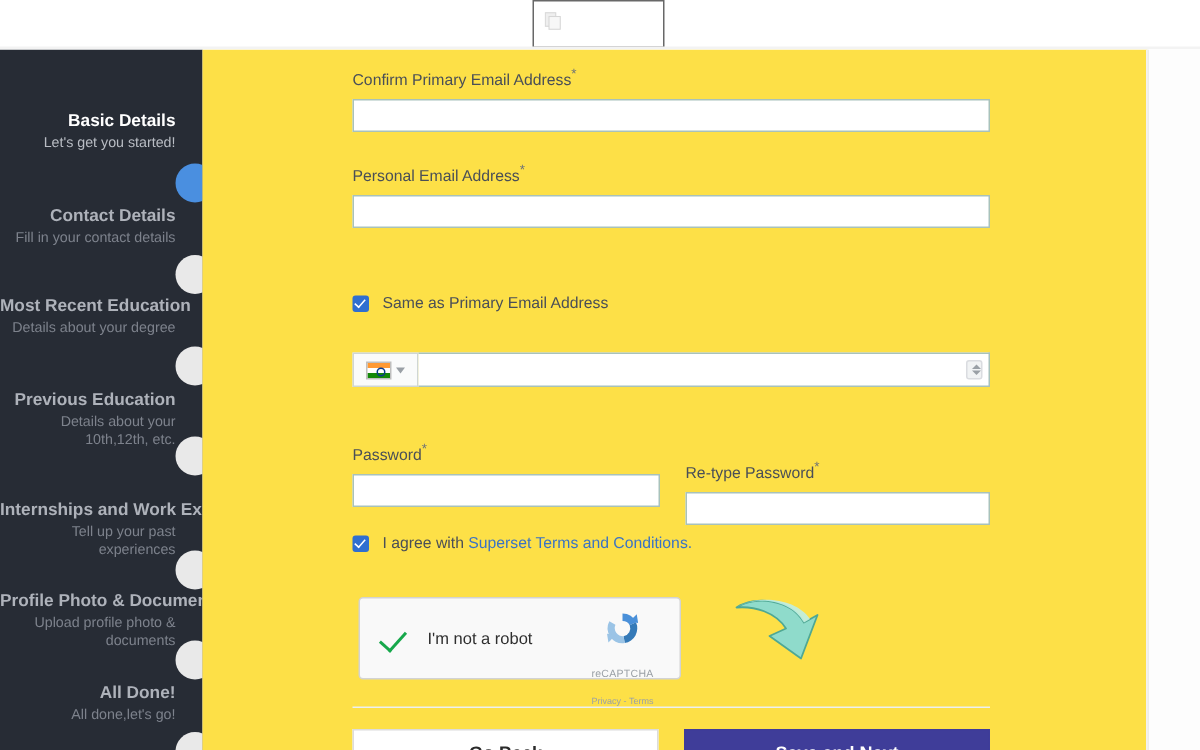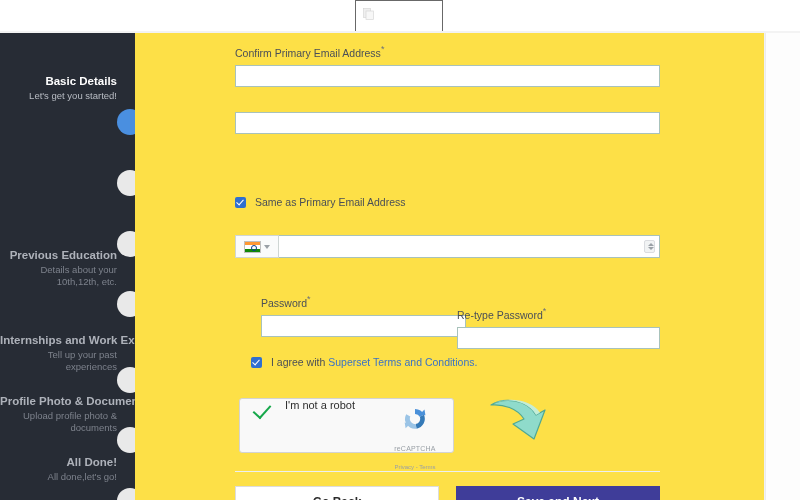--- a/index.html
+++ b/index.html
@@ -139,21 +139,21 @@
     content: ""; position: absolute; left: 2.5px;
     border-left: 3px solid transparent; border-right: 3px solid transparent;
   }
   .spinner::before { top: 2px; border-bottom: 3px solid #9aa0a6; }
   .spinner::after  { bottom: 2px; border-top: 3px solid #9aa0a6; }
 
   
   .recaptcha {
     width: 215px; height: 55px; background: #f9f9f9;
     border: 1px solid #d3d3d3; border-radius: 3px;
-    display: flex; position: relative;
+    display: flex; align-items: center; position: relative;
   }
   .rc-check {
     width: 22px; height: 22px; margin-left: 13px; position: relative;
     flex: 0 0 auto;
   }
   .rc-check::after {
     content: ""; position: absolute; left: 4px; top: 2px;
     width: 8px; height: 15px;
     border: solid #17a84b; border-width: 0 2.6px 2.6px 0;
     transform: rotate(42deg);
@@ -220,25 +220,33 @@
   <div class="viewport">
 
     <div class="sidebar">
 
       <div class="step active" style="top:41px">
         <div class="step-title">Basic Details</div>
         <div class="step-sub">Let's get you started!</div>
       </div>
       <div class="step-dot active" style="top:76px"></div>
 
+      <div class="step" style="top:104px">
+        <div class="step-title">Contact Details</div>
+        <div class="step-sub">Fill in your contact details</div>
+      </div>
       <div class="step-dot" style="top:137px"></div>
 
+      <div class="step" style="top:164px">
+        <div class="step-title">Most Recent Education</div>
+        <div class="step-sub">Details about your degree</div>
+      </div>
       <div class="step-dot" style="top:198px"></div>
 
-      <div class="step" style="top:215px">
+      <div class="step" style="top:227px">
         <div class="step-title">Previous Education</div>
         <div class="step-sub">Details about your 10th,12th, etc.</div>
       </div>
       <div class="step-dot" style="top:258px"></div>
 
       <div class="step" style="top:300px">
         <div class="step-title">Internships and Work Experience</div>
         <div class="step-sub">Tell up your past experiences</div>
       </div>
       <div class="step-dot" style="top:334px"></div>
@@ -258,49 +266,50 @@
 
     <div class="form-panel">
       <div class="form-inner">
 
         <div style="position:absolute; top:10px; left:0; width:425px;">
           <div class="field-label"><span>Confirm Primary Email Address</span><span class="req">*</span></div>
           <input class="text-input" type="text" value="" style="">
         </div>
 
         <div style="position:absolute; top:74px; left:0; width:425px;">
+          <div class="field-label"><span>Personal Email Address</span><span class="req">*</span></div>
           <input class="text-input" type="text" value="" style="">
         </div>
 
         <div class="checkrow" style="position:absolute; top:163px; left:0;">
           <span class="cbox"></span>
           <span class="ctext">Same as Primary Email Address</span>
         </div>
 
         <div style="position:absolute; top:197px; left:0; width:425px;">
           <div class="phone-row" style="position:relative;">
             <div class="flag-btn">
               <span class="flag"></span>
               <span class="caret"></span>
             </div>
             <input class="phone-input" type="text" value="" style="">
             <span class="spinner"></span>
           </div>
         </div>
 
-        <div style="position:absolute; top:260px; left:0; width:205px;margin-left:26px;">
+        <div style="position:absolute; top:260px; left:0; width:205px;">
           <div class="field-label"><span>Password</span><span class="req">*</span></div>
           <input class="text-input" type="password" value="" style="">
         </div>
         <div style="position:absolute; top:272px; left:222px; width:203px;">
           <div class="field-label"><span>Re-type Password</span><span class="req">*</span></div>
           <input class="text-input" type="password" value="" style="">
         </div>
 
-        <div class="checkrow" style="position:absolute; top:323px; left:16px;">
+        <div class="checkrow" style="position:absolute; top:323px; left:0;">
           <span class="cbox"></span>
           <span class="ctext"><span>I agree with</span>
             <span class="link">Superset Terms and Conditions.</span></span>
         </div>
 
         <div class="recaptcha" style="position:absolute; top:365px; left:4px;">
           <span class="rc-check"></span>
           <span class="rc-label">I'm not a robot</span>
           <span class="rc-brand">
             <svg class="rc-logo" viewBox="0 0 28 28">

